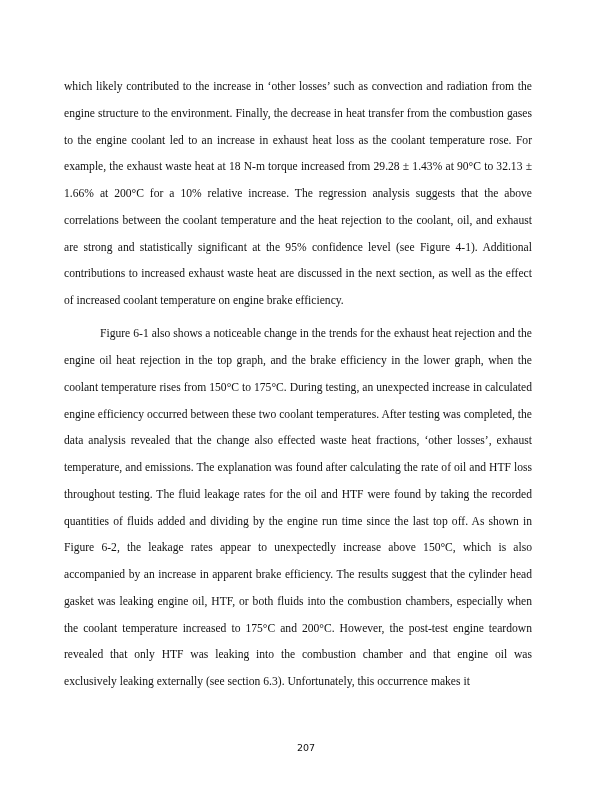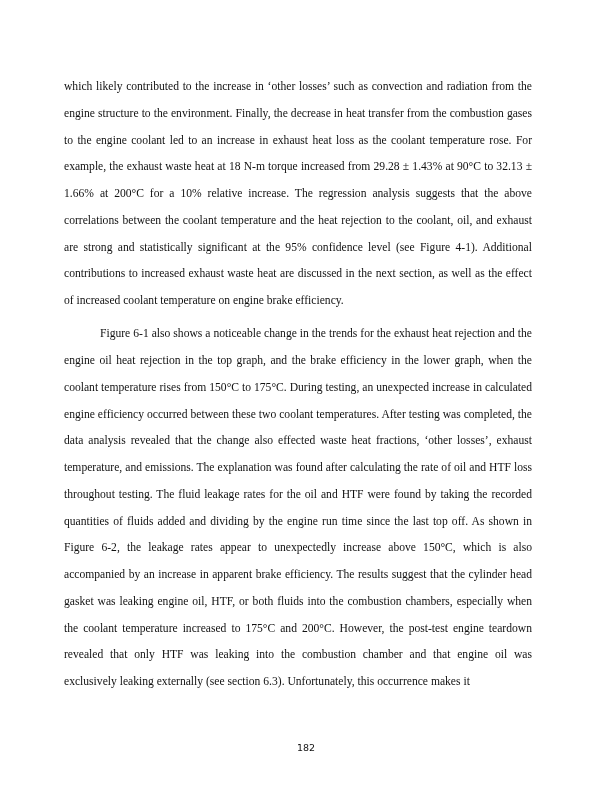--- a/index.html
+++ b/index.html
@@ -18,14 +18,14 @@
   }
 </style>
 </head>
 <body>
 
 <div class="page">
   <div class="body-text">
     <p>which likely contributed to the increase in ‘other losses’ such as convection and radiation from the engine structure to the environment. Finally, the decrease in heat transfer from the combustion gases to the engine coolant led to an increase in exhaust heat loss as the coolant temperature rose. For example, the exhaust waste heat at 18 N-m torque increased from 29.28 ± 1.43% at 90°C to 32.13 ± 1.66% at 200°C for a 10% relative increase. The regression analysis suggests that the above correlations between the coolant temperature and the heat rejection to the coolant, oil, and exhaust are strong and statistically significant at the 95% confidence level (see Figure 4-1). Additional contributions to increased exhaust waste heat are discussed in the next section, as well as the effect of increased coolant temperature on engine brake efficiency.</p>
     <p class="indent">Figure 6-1 also shows a noticeable change in the trends for the exhaust heat rejection and the engine oil heat rejection in the top graph, and the brake efficiency in the lower graph, when the coolant temperature rises from 150°C to 175°C. During testing, an unexpected increase in calculated engine efficiency occurred between these two coolant temperatures. After testing was completed, the data analysis revealed that the change also effected waste heat fractions, ‘other losses’, exhaust temperature, and emissions. The explanation was found after calculating the rate of oil and HTF loss throughout testing. The fluid leakage rates for the oil and HTF were found by taking the recorded quantities of fluids added and dividing by the engine run time since the last top off. As shown in Figure 6-2, the leakage rates appear to unexpectedly increase above 150°C, which is also accompanied by an increase in apparent brake efficiency. The results suggest that the cylinder head gasket was leaking engine oil, HTF, or both fluids into the combustion chambers, especially when the coolant temperature increased to 175°C and 200°C. However, the post-test engine teardown revealed that only HTF was leaking into the combustion chamber and that engine oil was exclusively leaking externally (see section 6.3). Unfortunately, this occurrence makes it</p>
   </div>
-  <div class="page-number">182</div>
+  <div class="page-number">207</div>
 </div>
 
 </body></html>

